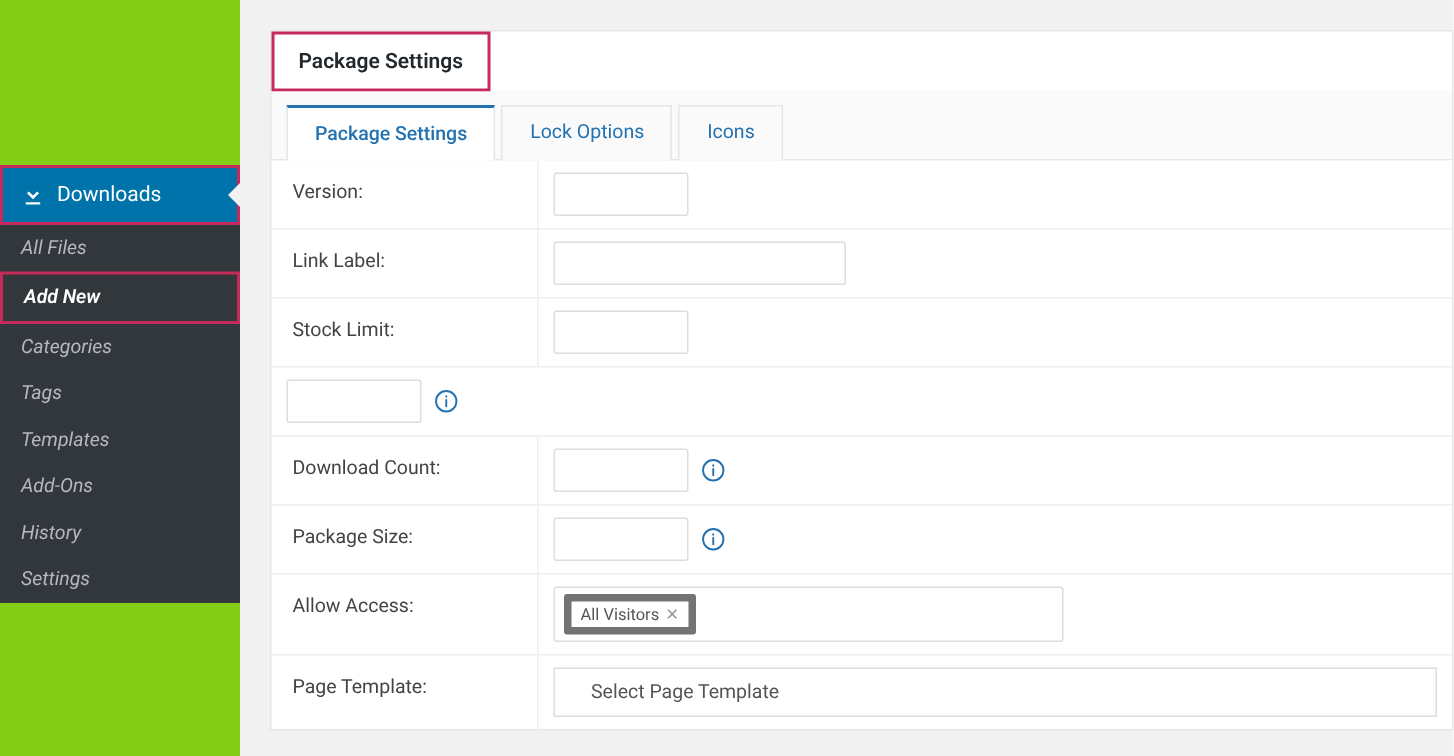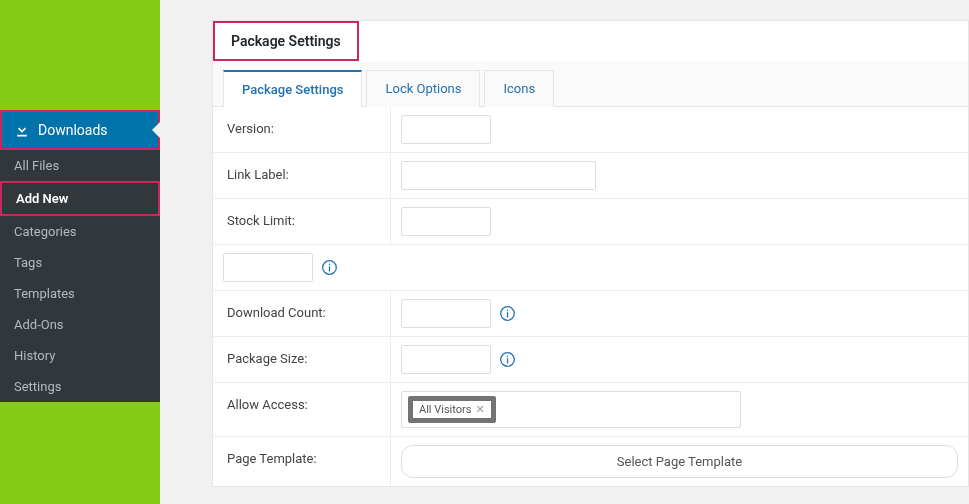--- a/index.html
+++ b/index.html
@@ -45,33 +45,33 @@
       margin-right: 8px;
     }
     .sub-items {
       background: #32373c;
     }
     .sub-item {
       padding: 8px 14px;
       color: #b4b9be;
       font-size: 13px;
       cursor: pointer;
+      font-style: italic;
     }
     .sub-item.active {
       color: #fff;
       font-weight: 600;
       border: 2px solid #c62a5a;
     }
     .content {
       flex: 1;
       padding: 20px 0 0 20px;
       display: flex;
       flex-direction: column;
       min-width: 0;
-      margin-left: 32px;
     }
     .panel-title-wrap {
       border: 1px solid #e5e5e5;
       border-bottom: none;
       background: #fff;
       display: flex;
       align-items: stretch;
     }
     .panel-title {
       padding: 10px 16px;
@@ -165,28 +165,27 @@
       gap: 4px;
       border-radius: 2px;
     }
     .tag-chip .x {
       color: #999;
       font-size: 11px;
       cursor: pointer;
     }
     .select-box {
       border: 1px solid #ddd;
-      padding: 8px 14px;
+      padding: 8px 24px;
       color: #555;
       font-size: 13px;
-      border-radius: 12px;
+      border-radius: 0;
       background: #fff;
       flex: 1;
       max-width: 600px;
-      text-align: center;
     }
   </style>
 </head>
 <body>
 
 <div class="sidebar">
   <div class="sidebar-main">
     <span class="dl-icon">
       <svg width="16" height="16" viewBox="0 0 20 20" fill="currentColor">
           <path d="M10 2v8.5L6.5 7 5 8.5l5 5 5-5L13.5 7 10 10.5V2zM4 16h12v2H4z"></path>

